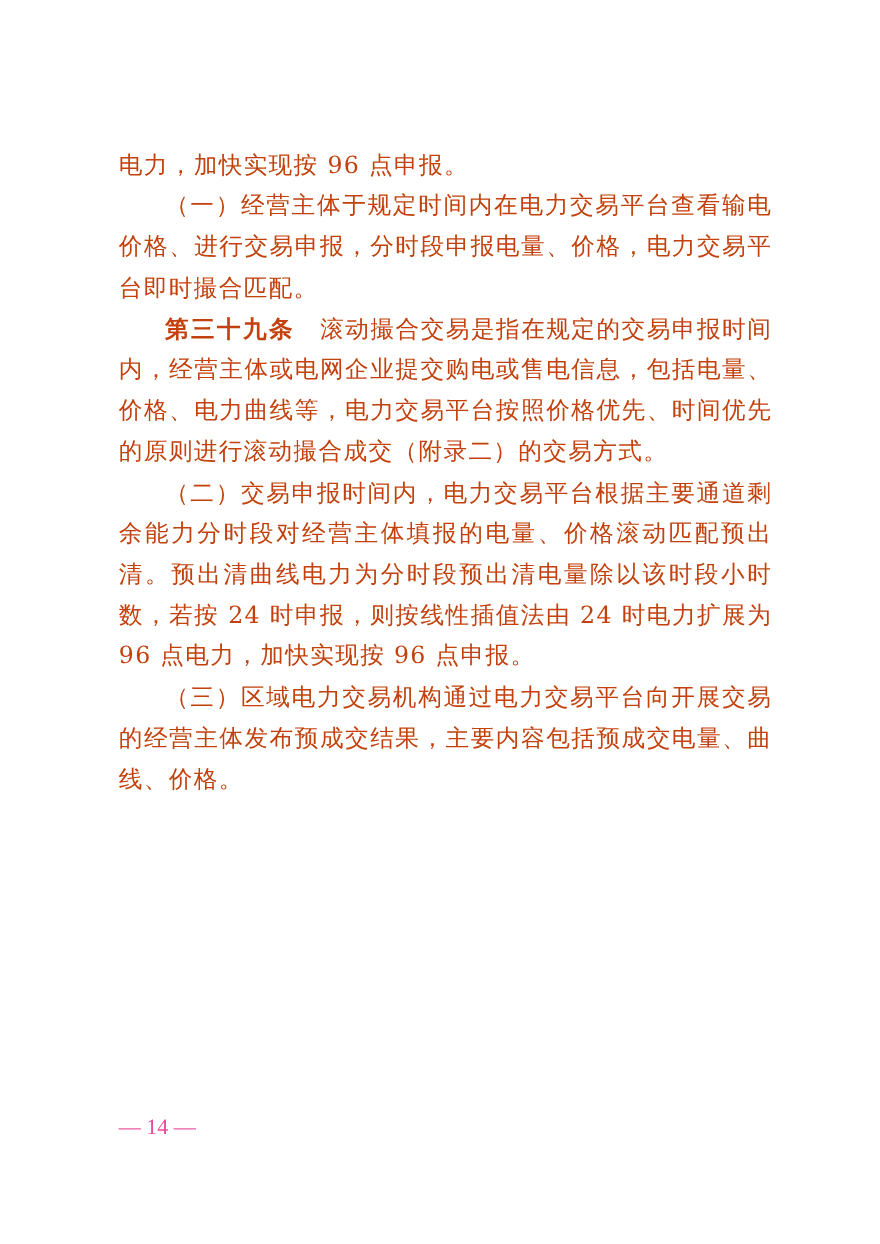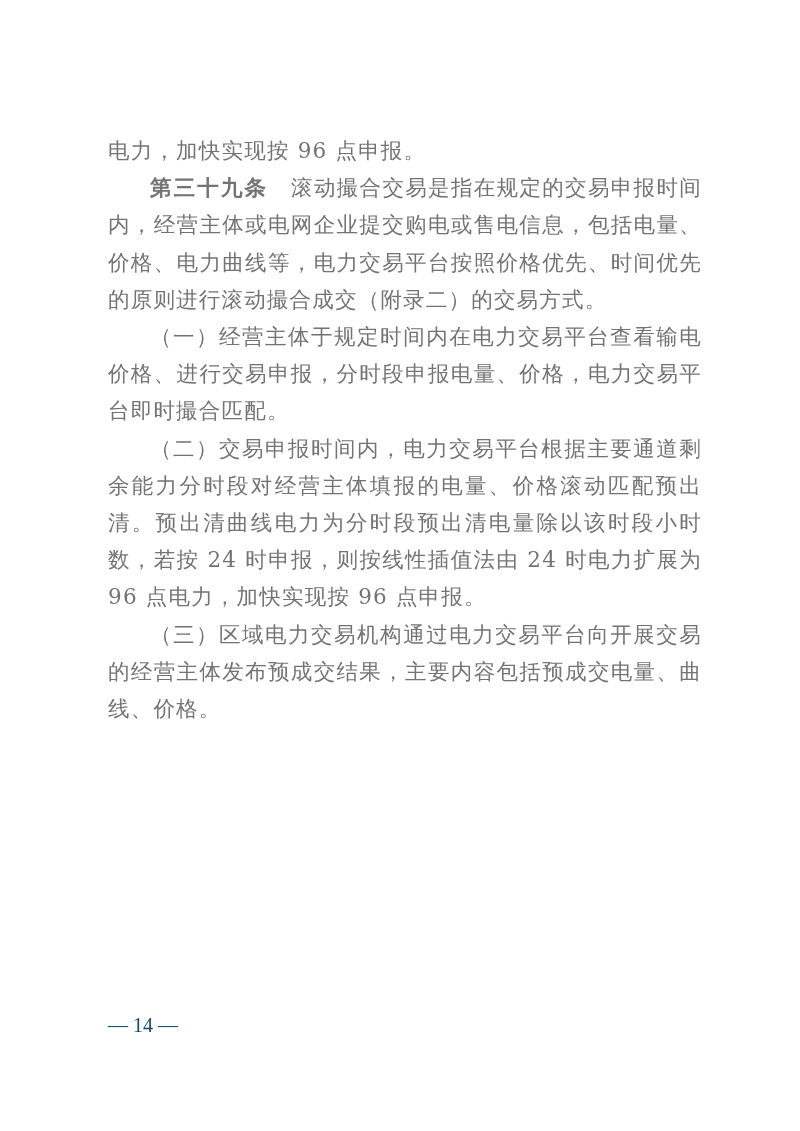--- a/index.html
+++ b/index.html
@@ -1,37 +1,37 @@
 <!DOCTYPE html>
 <html><head>
 <meta charset="utf-8">
 <style>
   html, body { margin: 0; padding: 0; background: #ffffff; }
   body { width: 800px; height: 1131px; position: relative; overflow: hidden; }
   .page {
     position: absolute; left: 108px; top: 132px; width: 594px;
     font-family: "DejaVu Serif", "Liberation Serif", serif;
-    font-size: 21.5px; color: #737373;
+    font-size: 21.5px; color: #c2410c;
     line-height: 37.2px;
     letter-spacing: 1.2px;
     text-align: justify;
   }
   .para { margin: 0; }
   .indent { text-indent: 42px; }
   .article-head { font-weight: bold; font-family: "DejaVu Sans", "Liberation Sans", sans-serif; letter-spacing: 2px; }
   .pagenum {
     position: absolute; left: 108px; top: 1014px;
     font-family: "Liberation Serif", "DejaVu Serif", serif;
-    font-size: 20px; color: #0c4a6e;
+    font-size: 20px; color: #ec4899;
   }
 </style>
 </head>
 <body>
 
 <div class="page">
   <p class="para">电力，加快实现按 96 点申报。</p>
+  <p class="para indent">（一）经营主体于规定时间内在电力交易平台查看输电价格、进行交易申报，分时段申报电量、价格，电力交易平台即时撮合匹配。</p>
   <p class="para indent"><span class="article-head">第三十九条</span><span>　滚动撮合交易是指在规定的交易申报时间内，经营主体或电网企业提交购电或售电信息，包括电量、价格、电力曲线等，电力交易平台按照价格优先、时间优先的原则进行滚动撮合成交（附录二）的交易方式。</span></p>
-  <p class="para indent">（一）经营主体于规定时间内在电力交易平台查看输电价格、进行交易申报，分时段申报电量、价格，电力交易平台即时撮合匹配。</p>
   <p class="para indent">（二）交易申报时间内，电力交易平台根据主要通道剩余能力分时段对经营主体填报的电量、价格滚动匹配预出清。预出清曲线电力为分时段预出清电量除以该时段小时数，若按 24 时申报，则按线性插值法由 24 时电力扩展为 96 点电力，加快实现按 96 点申报。</p>
   <p class="para indent">（三）区域电力交易机构通过电力交易平台向开展交易的经营主体发布预成交结果，主要内容包括预成交电量、曲线、价格。</p>
 </div>
 
 <div class="pagenum">— 14 —</div>
 
 </body></html>

